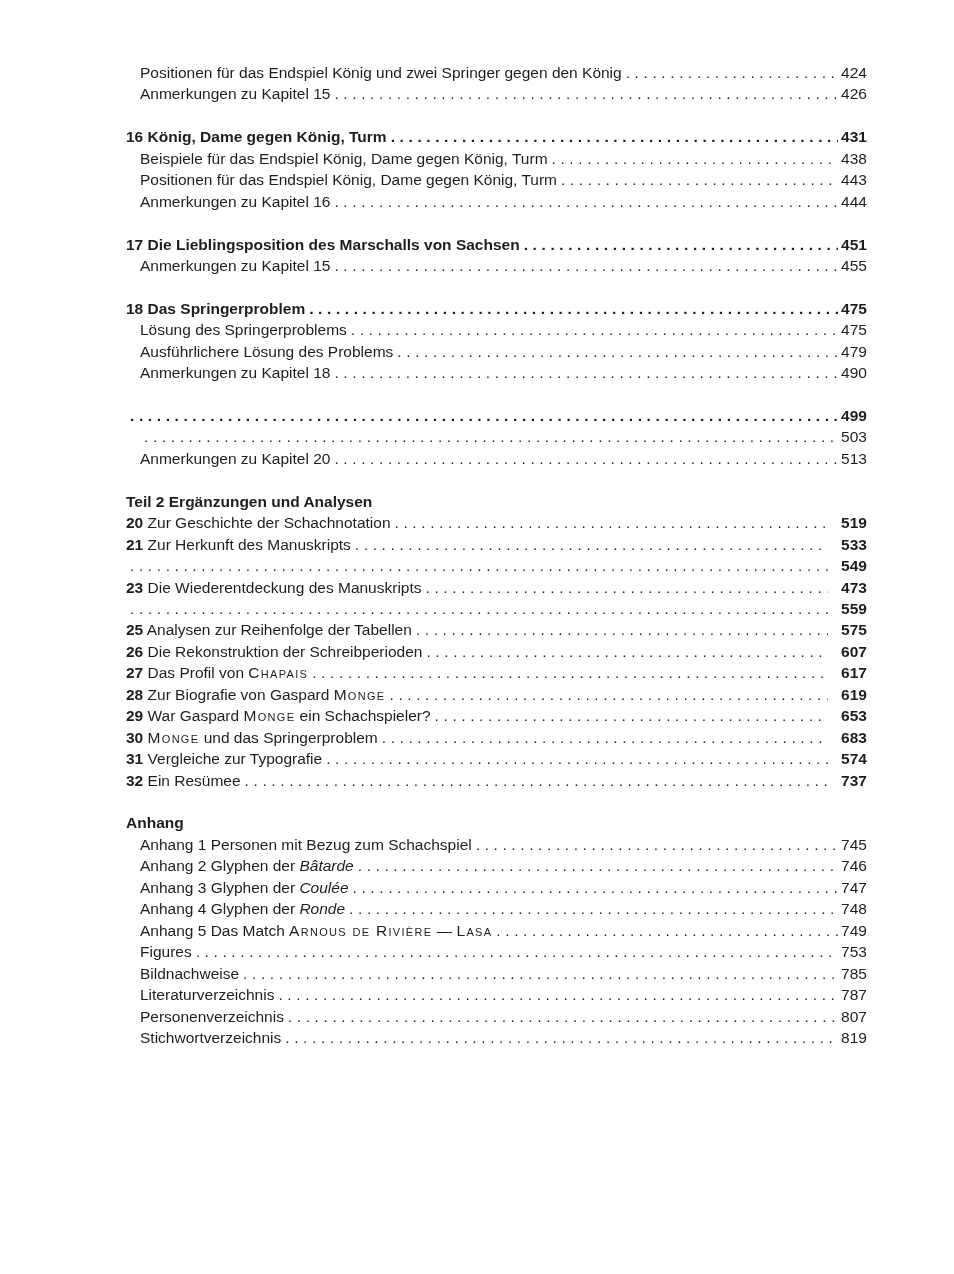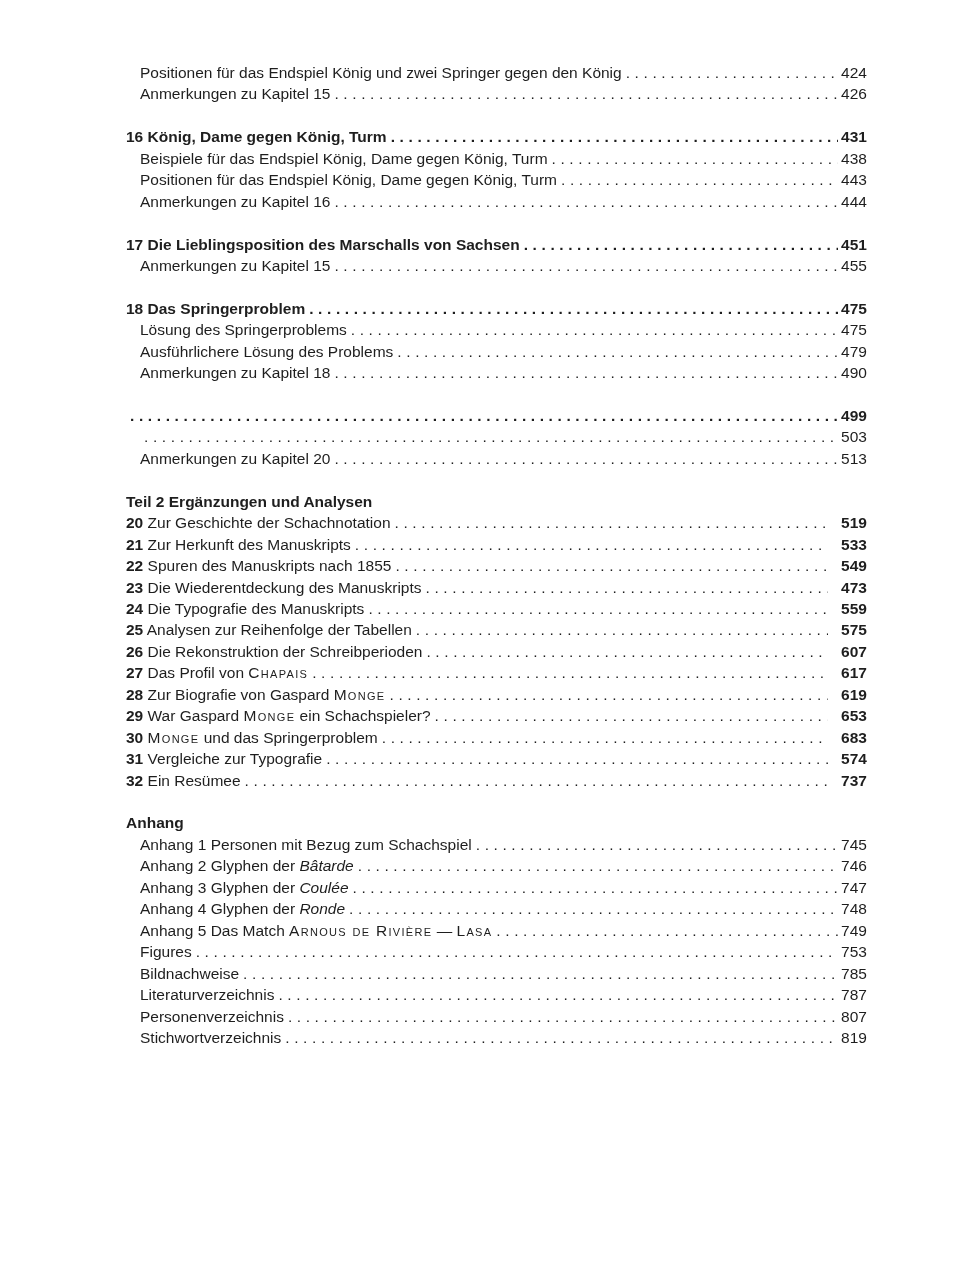--- a/index.html
+++ b/index.html
@@ -146,31 +146,29 @@
           <span class="label"><span class="bold">20</span><span class=""> Zur Geschichte der Schachnotation</span></span>
           <span class="dots gap" aria-hidden="true">................................................................................................................................................................</span>
           <span class="page-num bold">519</span>
         </div>
         <div class="row">
           <span class="label"><span class="bold">21</span><span class=""> Zur Herkunft des Manuskripts</span></span>
           <span class="dots gap" aria-hidden="true">................................................................................................................................................................</span>
           <span class="page-num bold">533</span>
         </div>
         <div class="row">
-          <span class="label"><span class="bold">22</span><span class=""> Spuren des Manuskripts nach 1855</span></span>
           <span class="dots gap" aria-hidden="true">................................................................................................................................................................</span>
           <span class="page-num bold">549</span>
         </div>
         <div class="row">
           <span class="label"><span class="bold">23</span><span class=""> Die Wiederentdeckung des Manuskripts</span></span>
           <span class="dots gap" aria-hidden="true">................................................................................................................................................................</span>
           <span class="page-num bold">473</span>
         </div>
         <div class="row">
-          <span class="label"><span class="bold">24</span><span class=""> Die Typografie des Manuskripts</span></span>
           <span class="dots gap" aria-hidden="true">................................................................................................................................................................</span>
           <span class="page-num bold">559</span>
         </div>
         <div class="row">
           <span class="label"><span class="bold">25</span><span class=""> Analysen zur Reihenfolge der Tabellen</span></span>
           <span class="dots gap" aria-hidden="true">................................................................................................................................................................</span>
           <span class="page-num bold">575</span>
         </div>
         <div class="row">
           <span class="label"><span class="bold">26</span><span class=""> Die Rekonstruktion der Schreibperioden</span></span>

